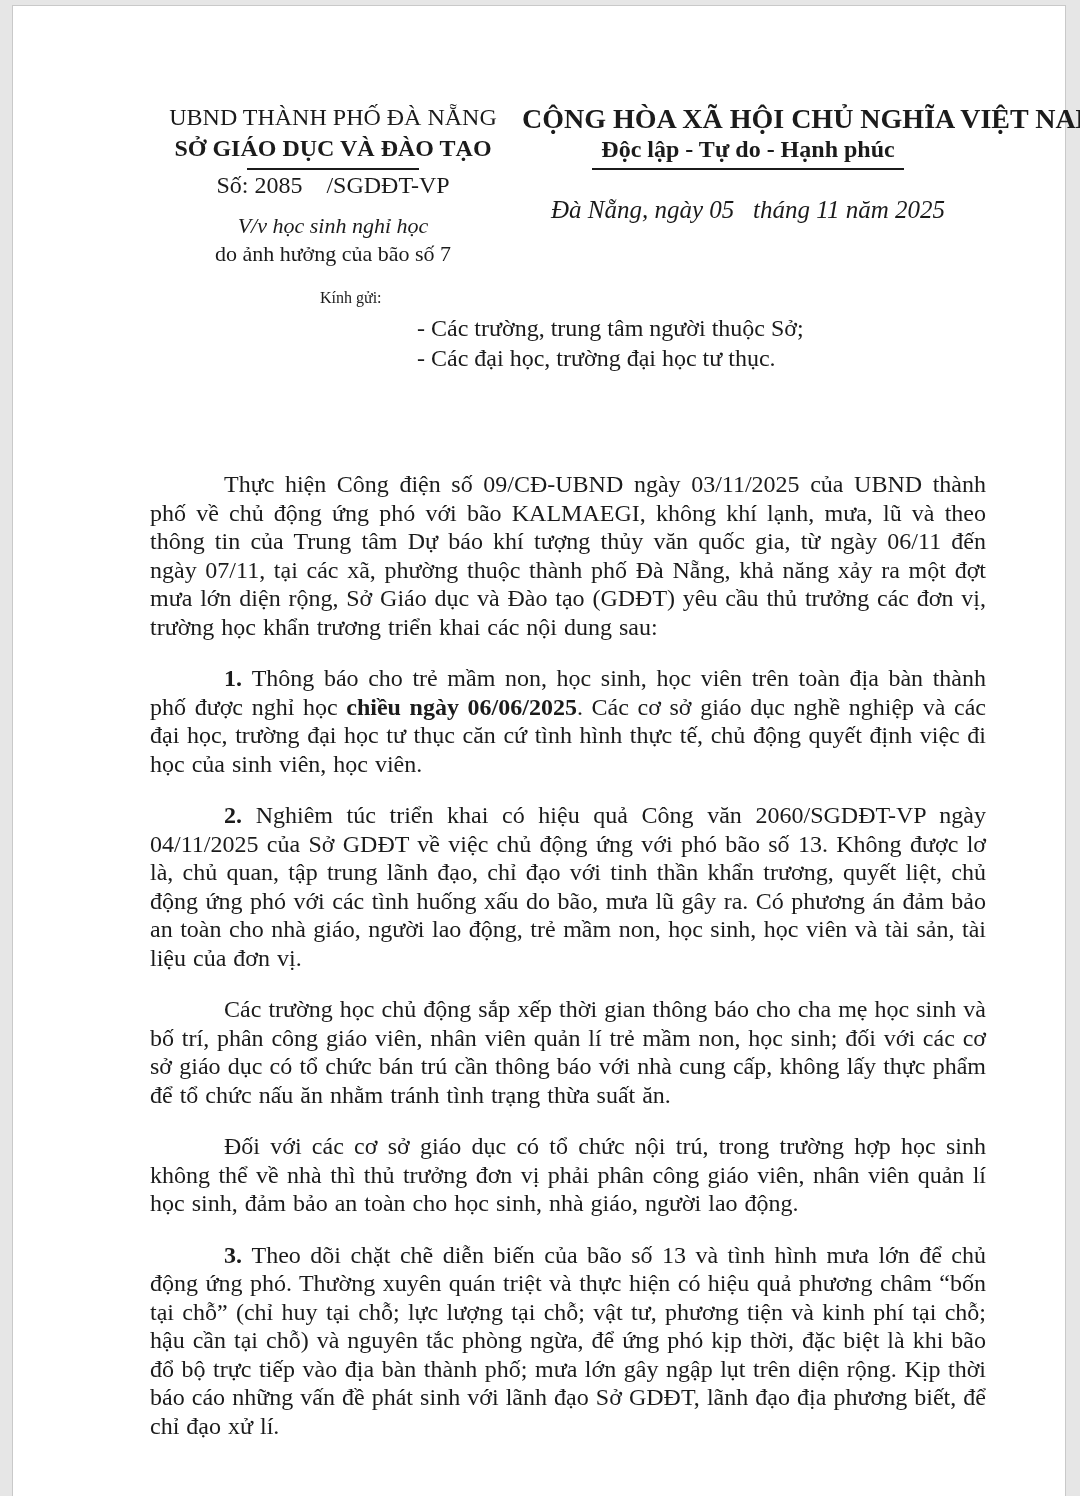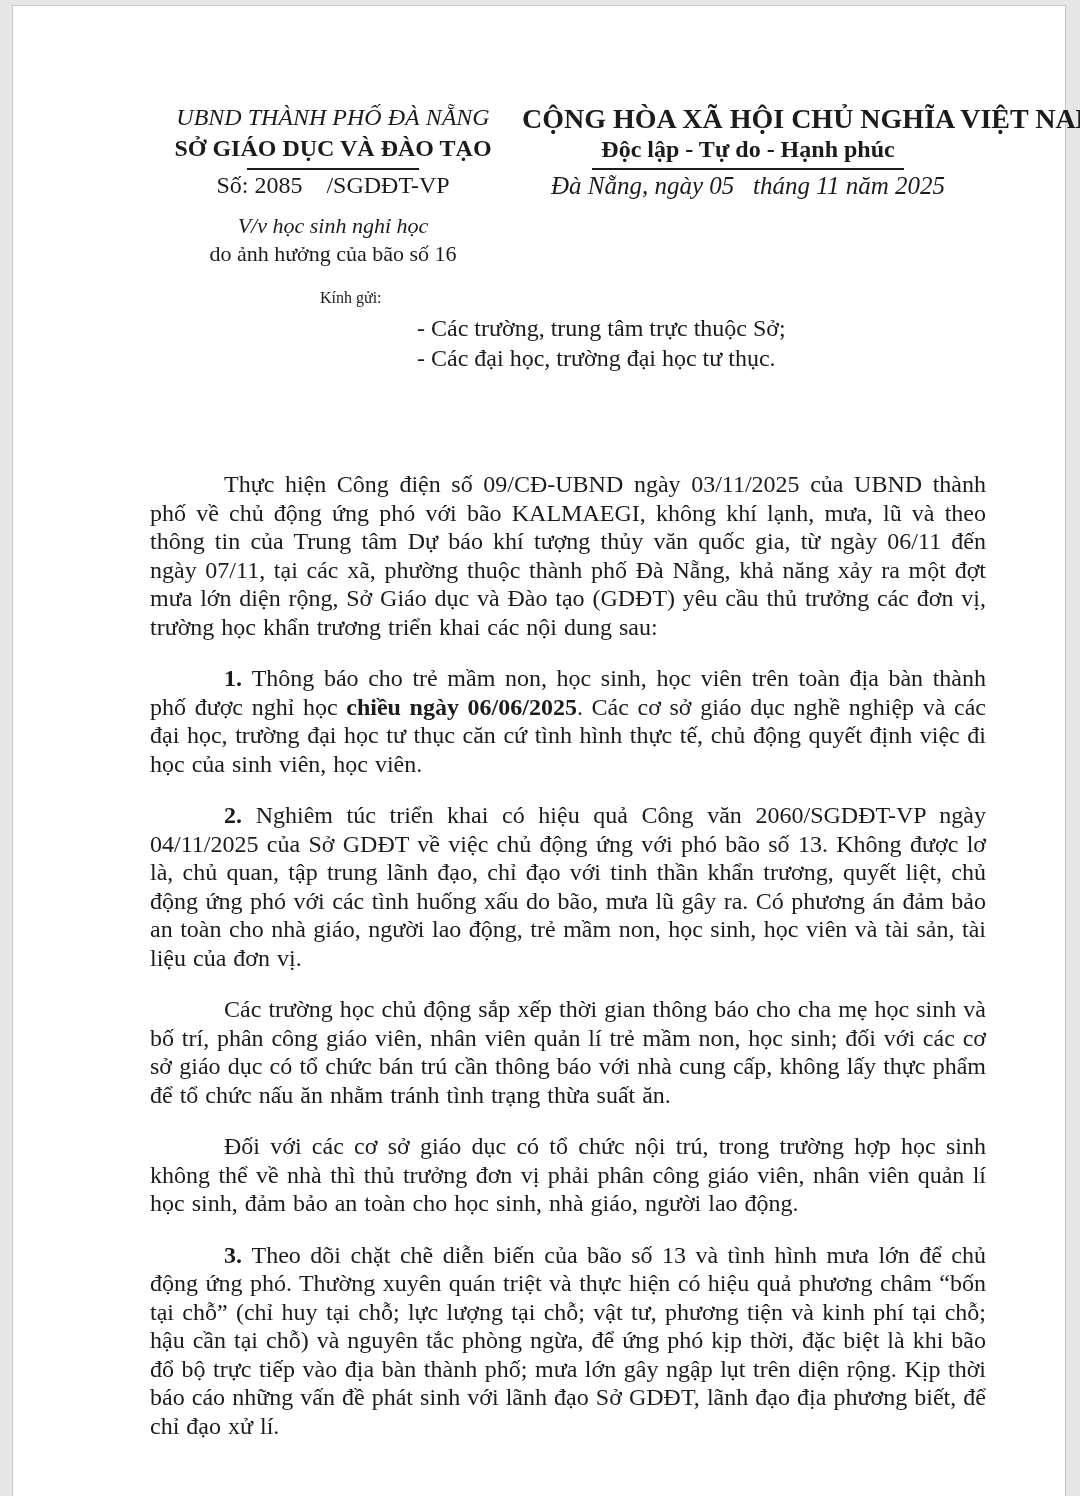--- a/index.html
+++ b/index.html
@@ -32,21 +32,20 @@
   .header-left {
     left: 150px;
     top: 102px;
     width: 366px;
     text-align: center;
   }
   .org-parent {
     font-size: 24px;
     line-height: 31px;
     font-weight: normal;
-    font-style: italic;
   }
   .org-name {
     font-size: 24px;
     line-height: 31px;
     font-weight: bold;
   }
   .rule-left {
     width: 172px;
     border-top: 2px solid #1b1b1b;
     margin: 4px auto 0 auto;
@@ -83,21 +82,21 @@
   }
   .rule-right {
     width: 312px;
     border-top: 2px solid #1b1b1b;
     margin: 3px auto 0 auto;
   }
   .place-date {
     font-size: 25px;
     line-height: 32px;
     font-style: italic;
-    margin-top: 0;
+    margin-top: 24px;
     white-space: pre;
   }
 
   
   .salutation {
     left: 320px;
     top: 283px;
     font-size: 16px;
     line-height: 30px;
   }
@@ -129,34 +128,34 @@
 <body>
 
 <div class="page"></div>
 
 <div class="abs header-left">
   <div class="org-parent">UBND THÀNH PHỐ ĐÀ NẴNG</div>
   <div class="org-name">SỞ GIÁO DỤC VÀ ĐÀO TẠO</div>
   <div class="rule-left"></div>
   <div class="doc-number">Số: 2085    /SGDĐT-VP</div>
   <div class="subject subject-first">V/v học sinh nghỉ học</div>
-  <div class="subject">do ảnh hưởng của bão số 16</div>
+  <div class="subject">do ảnh hưởng của bão số 7</div>
 </div>
 
 <div class="abs header-right">
   <div class="national-title">CỘNG HÒA XÃ HỘI CHỦ NGHĨA VIỆT NAM</div>
   <div class="national-motto">Độc lập - Tự do - Hạnh phúc</div>
   <div class="rule-right"></div>
   <div class="place-date">Đà Nẵng, ngày 05   tháng 11 năm 2025</div>
 </div>
 
 <div class="abs salutation">Kính gửi:</div>
 
 <div class="abs recipient-list">
-  <div>- Các trường, trung tâm trực thuộc Sở;</div>
+  <div>- Các trường, trung tâm người thuộc Sở;</div>
   <div>- Các đại học, trường đại học tư thục.</div>
 </div>
 
 <div class="abs body-text">
   <p><span>Thực hiện Công điện số 09/CĐ-UBND ngày 03/11/2025 của UBND thành phố về chủ động ứng phó với bão KALMAEGI, không khí lạnh, mưa, lũ và theo thông tin của Trung tâm Dự báo khí tượng thủy văn quốc gia, từ ngày 06/11 đến ngày 07/11, tại các xã, phường thuộc thành phố Đà Nẵng, khả năng xảy ra một đợt mưa lớn diện rộng, Sở Giáo dục và Đào tạo (GDĐT) yêu cầu thủ trưởng các đơn vị, trường học khẩn trương triển khai các nội dung sau:</span></p>
   <p><span class="b">1. </span><span>Thông báo cho trẻ mầm non, học sinh, học viên trên toàn địa bàn thành phố được nghỉ học </span><span class="b">chiều ngày 06/06/2025</span><span>. Các cơ sở giáo dục nghề nghiệp và các đại học, trường đại học tư thục căn cứ tình hình thực tế, chủ động quyết định việc đi học của sinh viên, học viên.</span></p>
   <p><span class="b">2. </span><span>Nghiêm túc triển khai có hiệu quả Công văn 2060/SGDĐT-VP ngày 04/11/2025 của Sở GDĐT về việc chủ động ứng với phó bão số 13. Không được lơ là, chủ quan, tập trung lãnh đạo, chỉ đạo với tinh thần khẩn trương, quyết liệt, chủ động ứng phó với các tình huống xấu do bão, mưa lũ gây ra. Có phương án đảm bảo an toàn cho nhà giáo, người lao động, trẻ mầm non, học sinh, học viên và tài sản, tài liệu của đơn vị.</span></p>
   <p><span>Các trường học chủ động sắp xếp thời gian thông báo cho cha mẹ học sinh và bố trí, phân công giáo viên, nhân viên quản lí trẻ mầm non, học sinh; đối với các cơ sở giáo dục có tổ chức bán trú cần thông báo với nhà cung cấp, không lấy thực phẩm để tổ chức nấu ăn nhằm tránh tình trạng thừa suất ăn.</span></p>
   <p><span>Đối với các cơ sở giáo dục có tổ chức nội trú, trong trường hợp học sinh không thể về nhà thì thủ trưởng đơn vị phải phân công giáo viên, nhân viên quản lí học sinh, đảm bảo an toàn cho học sinh, nhà giáo, người lao động.</span></p>
   <p><span class="b">3. </span><span>Theo dõi chặt chẽ diễn biến của bão số 13 và tình hình mưa lớn để chủ động ứng phó. Thường xuyên quán triệt và thực hiện có hiệu quả phương châm “bốn tại chỗ” (chỉ huy tại chỗ; lực lượng tại chỗ; vật tư, phương tiện và kinh phí tại chỗ; hậu cần tại chỗ) và nguyên tắc phòng ngừa, để ứng phó kịp thời, đặc biệt là khi bão đổ bộ trực tiếp vào địa bàn thành phố; mưa lớn gây ngập lụt trên diện rộng. Kịp thời báo cáo những vấn đề phát sinh với lãnh đạo Sở GDĐT, lãnh đạo địa phương biết, để chỉ đạo xử lí.</span></p>

